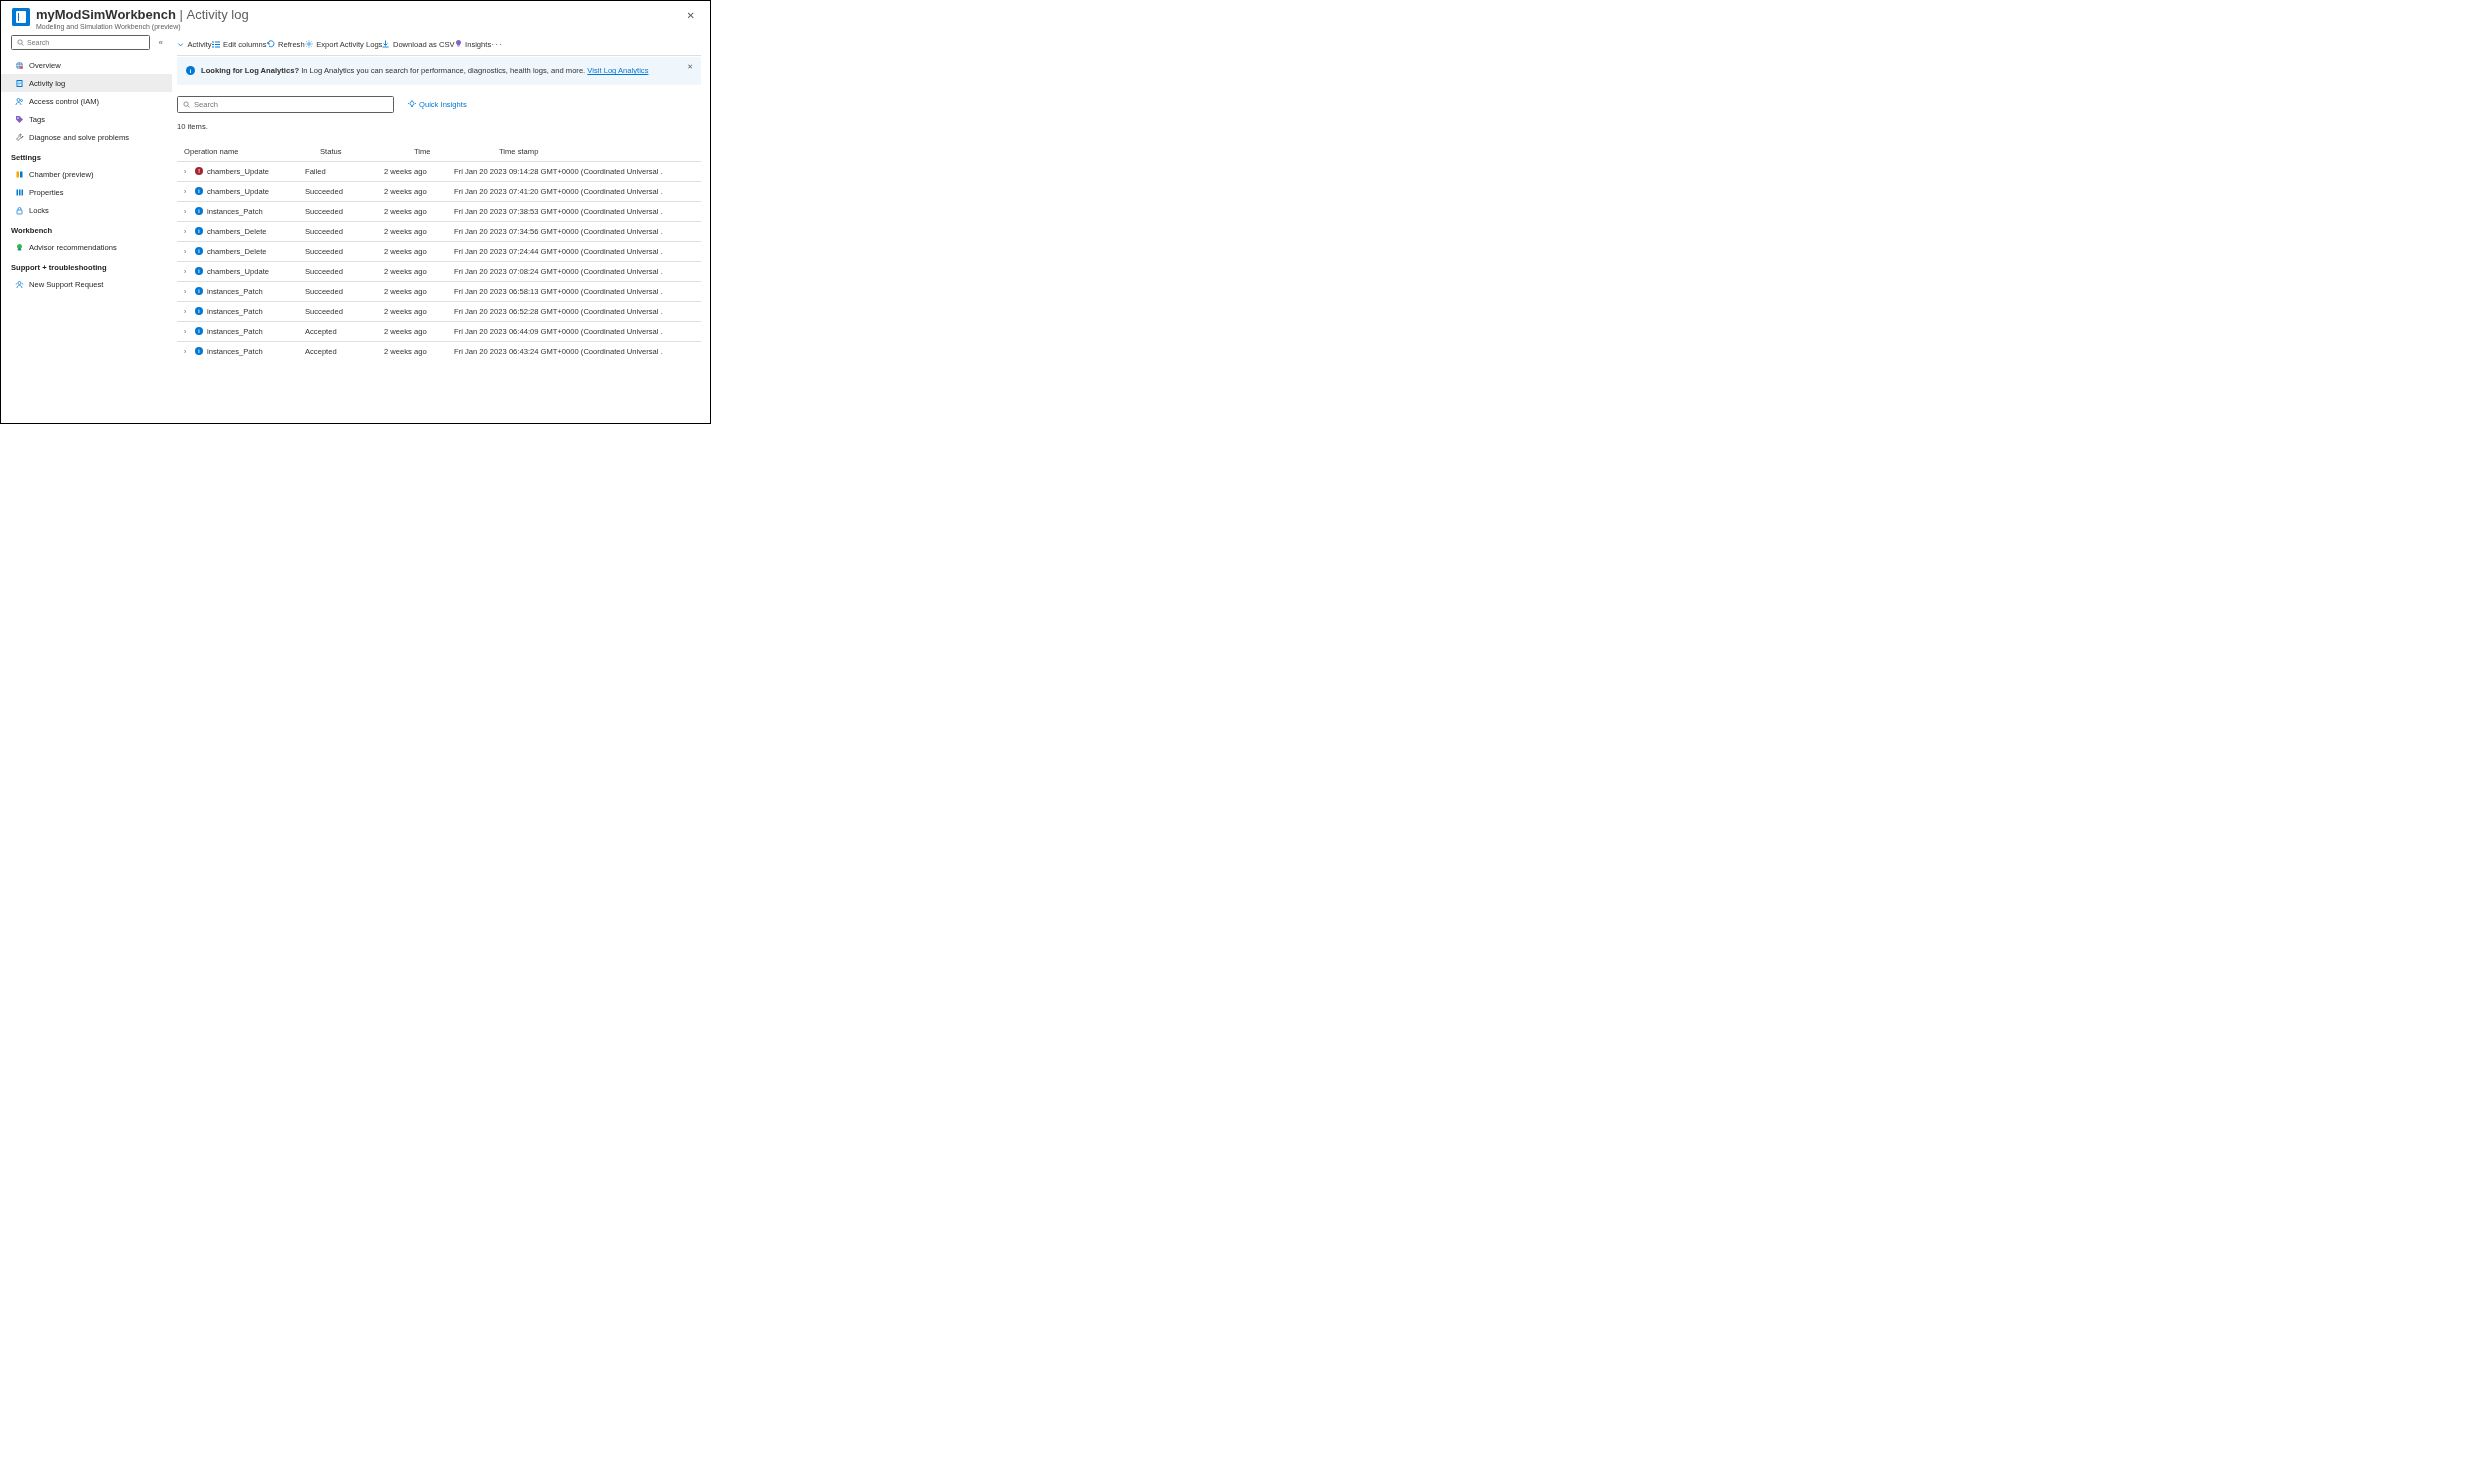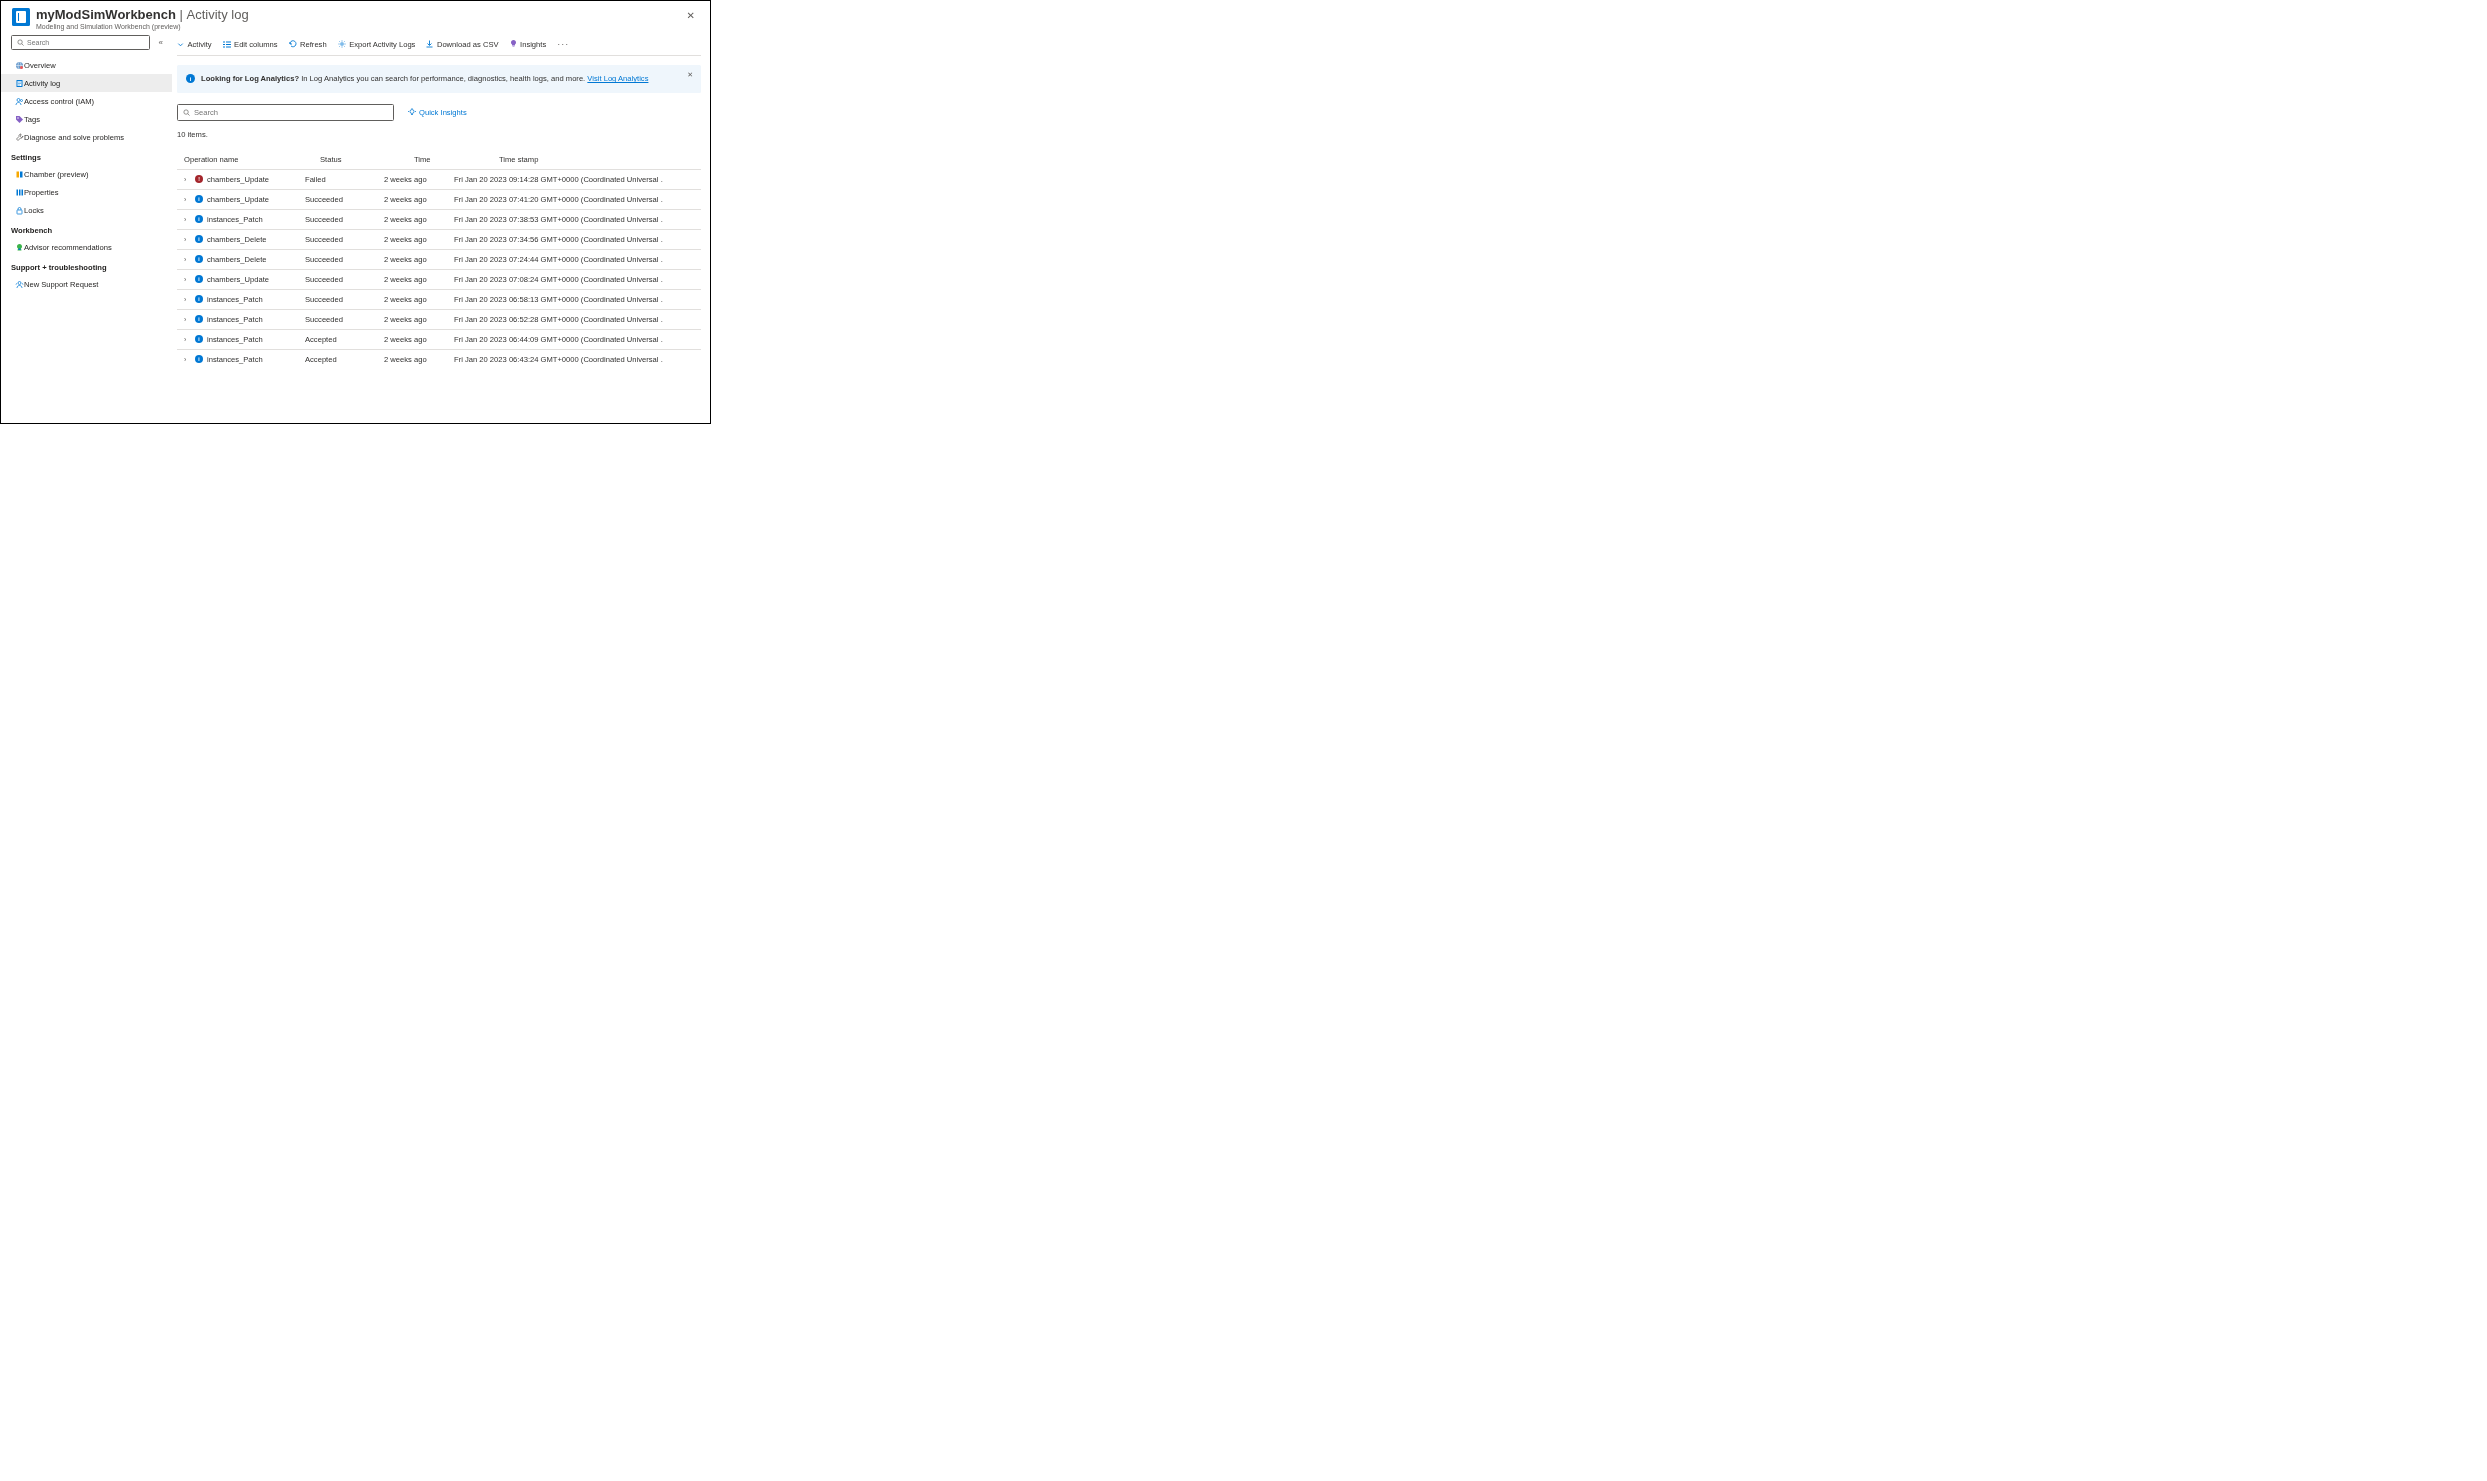--- a/index.html
+++ b/index.html
@@ -19,28 +19,28 @@
 
 
 .layout { display: flex; height: calc(100% - 40px); }
 
 
 .sidebar { width: 171px; flex-shrink: 0; padding: 0 0 0 10px; }
 .sidebar-search-row { display: flex; align-items: center; margin-bottom: 6px; padding-right: 9px; }
 .sidebar-search { flex: 1; border: 0.5px solid #605e5c; border-radius: 1.5px; padding: 3px 5px; display: flex; align-items: center; gap: 3px; }
 .sidebar-search input { border: none; outline: none; font-size: 7px; flex: 1; }
 .collapse-chevron { margin-left: 9px; color: #605e5c; font-size: 8px; cursor:pointer; }
-.nav-item { display: flex; align-items: center; padding: 4.5px 6px; cursor: pointer; font-size: 7.6px; color: #201f1e; margin-left: -10px; padding-left: 14px; }
+.nav-item { display: flex; align-items: center; gap: 5px; padding: 4.5px 6px; cursor: pointer; font-size: 7.6px; color: #201f1e; margin-left: -10px; padding-left: 14px; }
 .nav-item.active { background: #ededed; }
 .nav-icon { width: 9px; height: 9px; display:flex; align-items:center; justify-content:center; flex-shrink:0; }
 .section-label { font-size: 7.6px; font-weight: 600; color: #201f1e; padding: 7px 0 3px 0; }
 
 
 .main { flex: 1; padding: 0 9px 0 5px; display: flex; flex-direction: column; min-width: 0; }
-.toolbar { display: flex; align-items: center; gap: 11px; padding: 4px 0 6px 0; border-bottom: 0.5px solid #e1dfdd; margin-bottom: 9px; }
+.toolbar { display: flex; align-items: center; padding: 4px 0 6px 0; border-bottom: 0.5px solid #e1dfdd; margin-bottom: 1px; }
 .toolbar-item { display: flex; align-items: center; gap: 3.5px; cursor: pointer; color: #323130; font-size: 7.6px; }
 .toolbar-icon { color: #0078d4; display:flex; align-items:center; }
 .toolbar-more { font-size: 9px; color: #605e5c; letter-spacing: 1px; cursor:pointer; }
 
 .info-banner { background: #eff6fc; border-radius: 1.5px; padding: 8px 20px 8px 9px; position: relative; margin-bottom: 11px; display:flex; gap:6px; }
 .info-banner-icon { width:9px; height:9px; border-radius:50%; background:#0078d4; color:#fff; font-size:6px; font-weight:bold; display:flex; align-items:center; justify-content:center; flex-shrink:0; margin-top:1px; }
 .info-banner-text { font-size: 7.6px; line-height:1.5; }
 .info-banner-text b { font-weight: 600; }
 .info-banner-link { color: #0078d4; text-decoration: underline; cursor: pointer; }
 .info-banner-close { position: absolute; right: 8px; top: 6px; font-size: 7px; color: #605e5c; cursor: pointer; }

